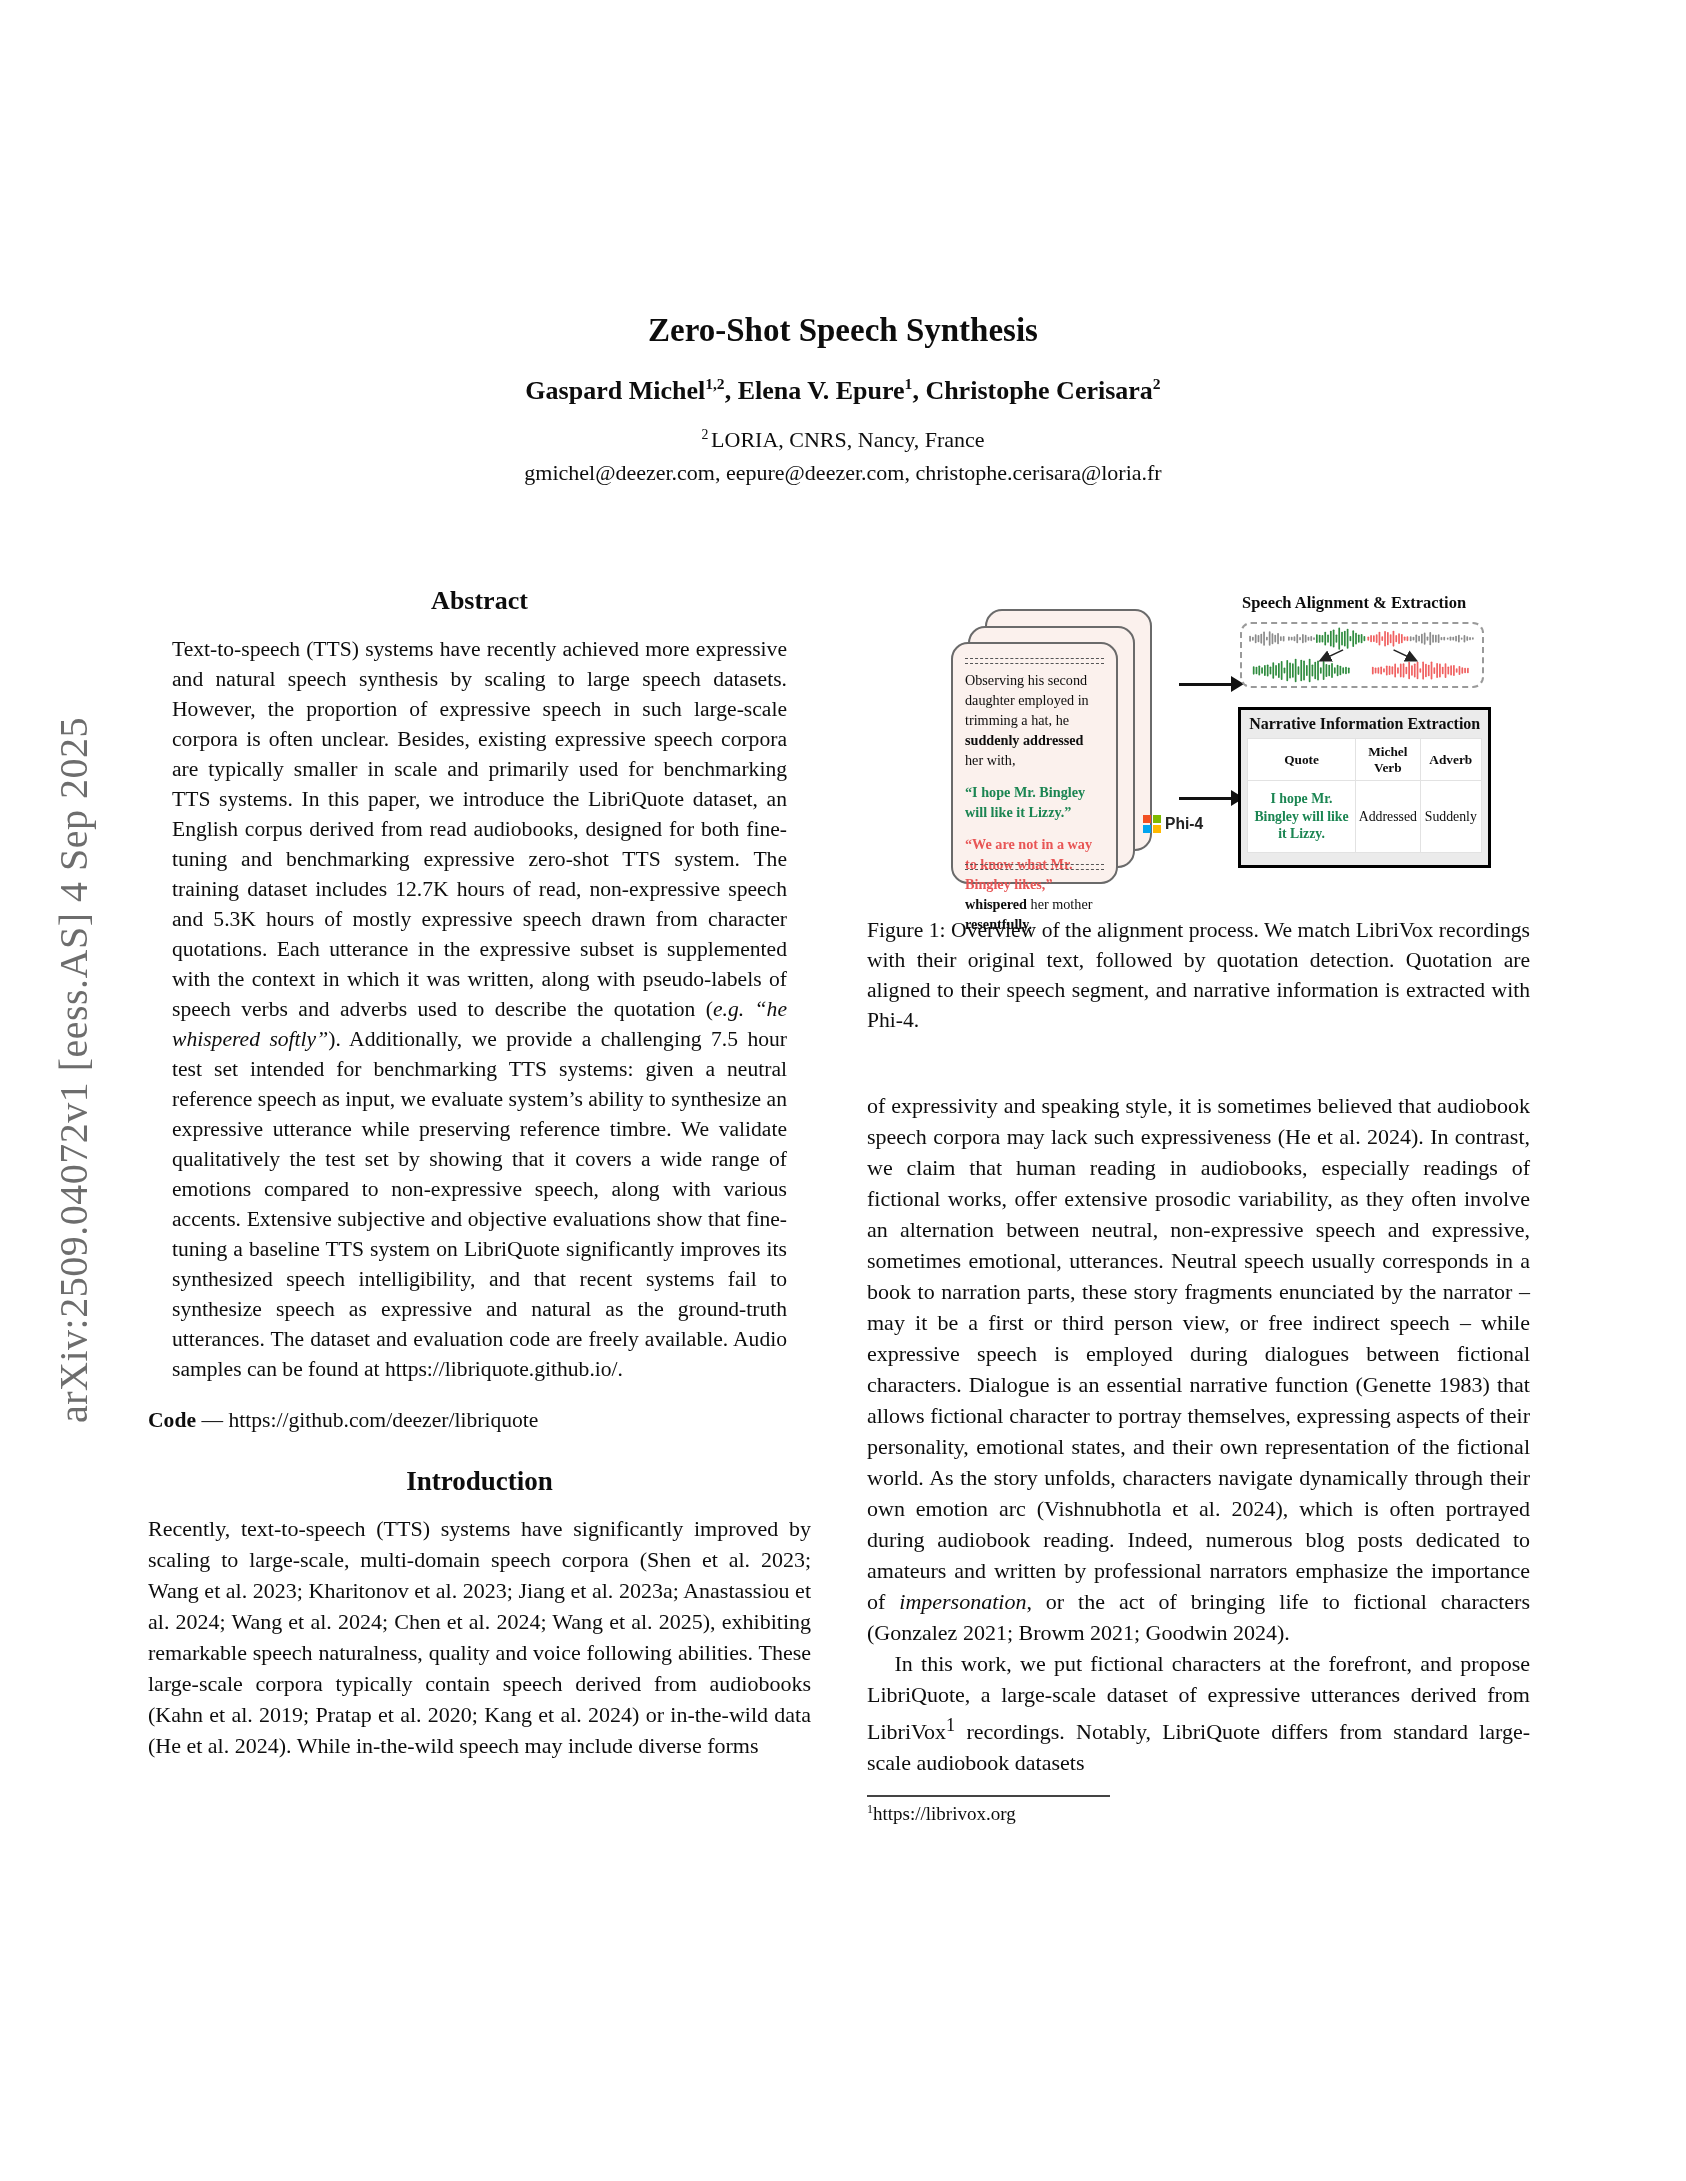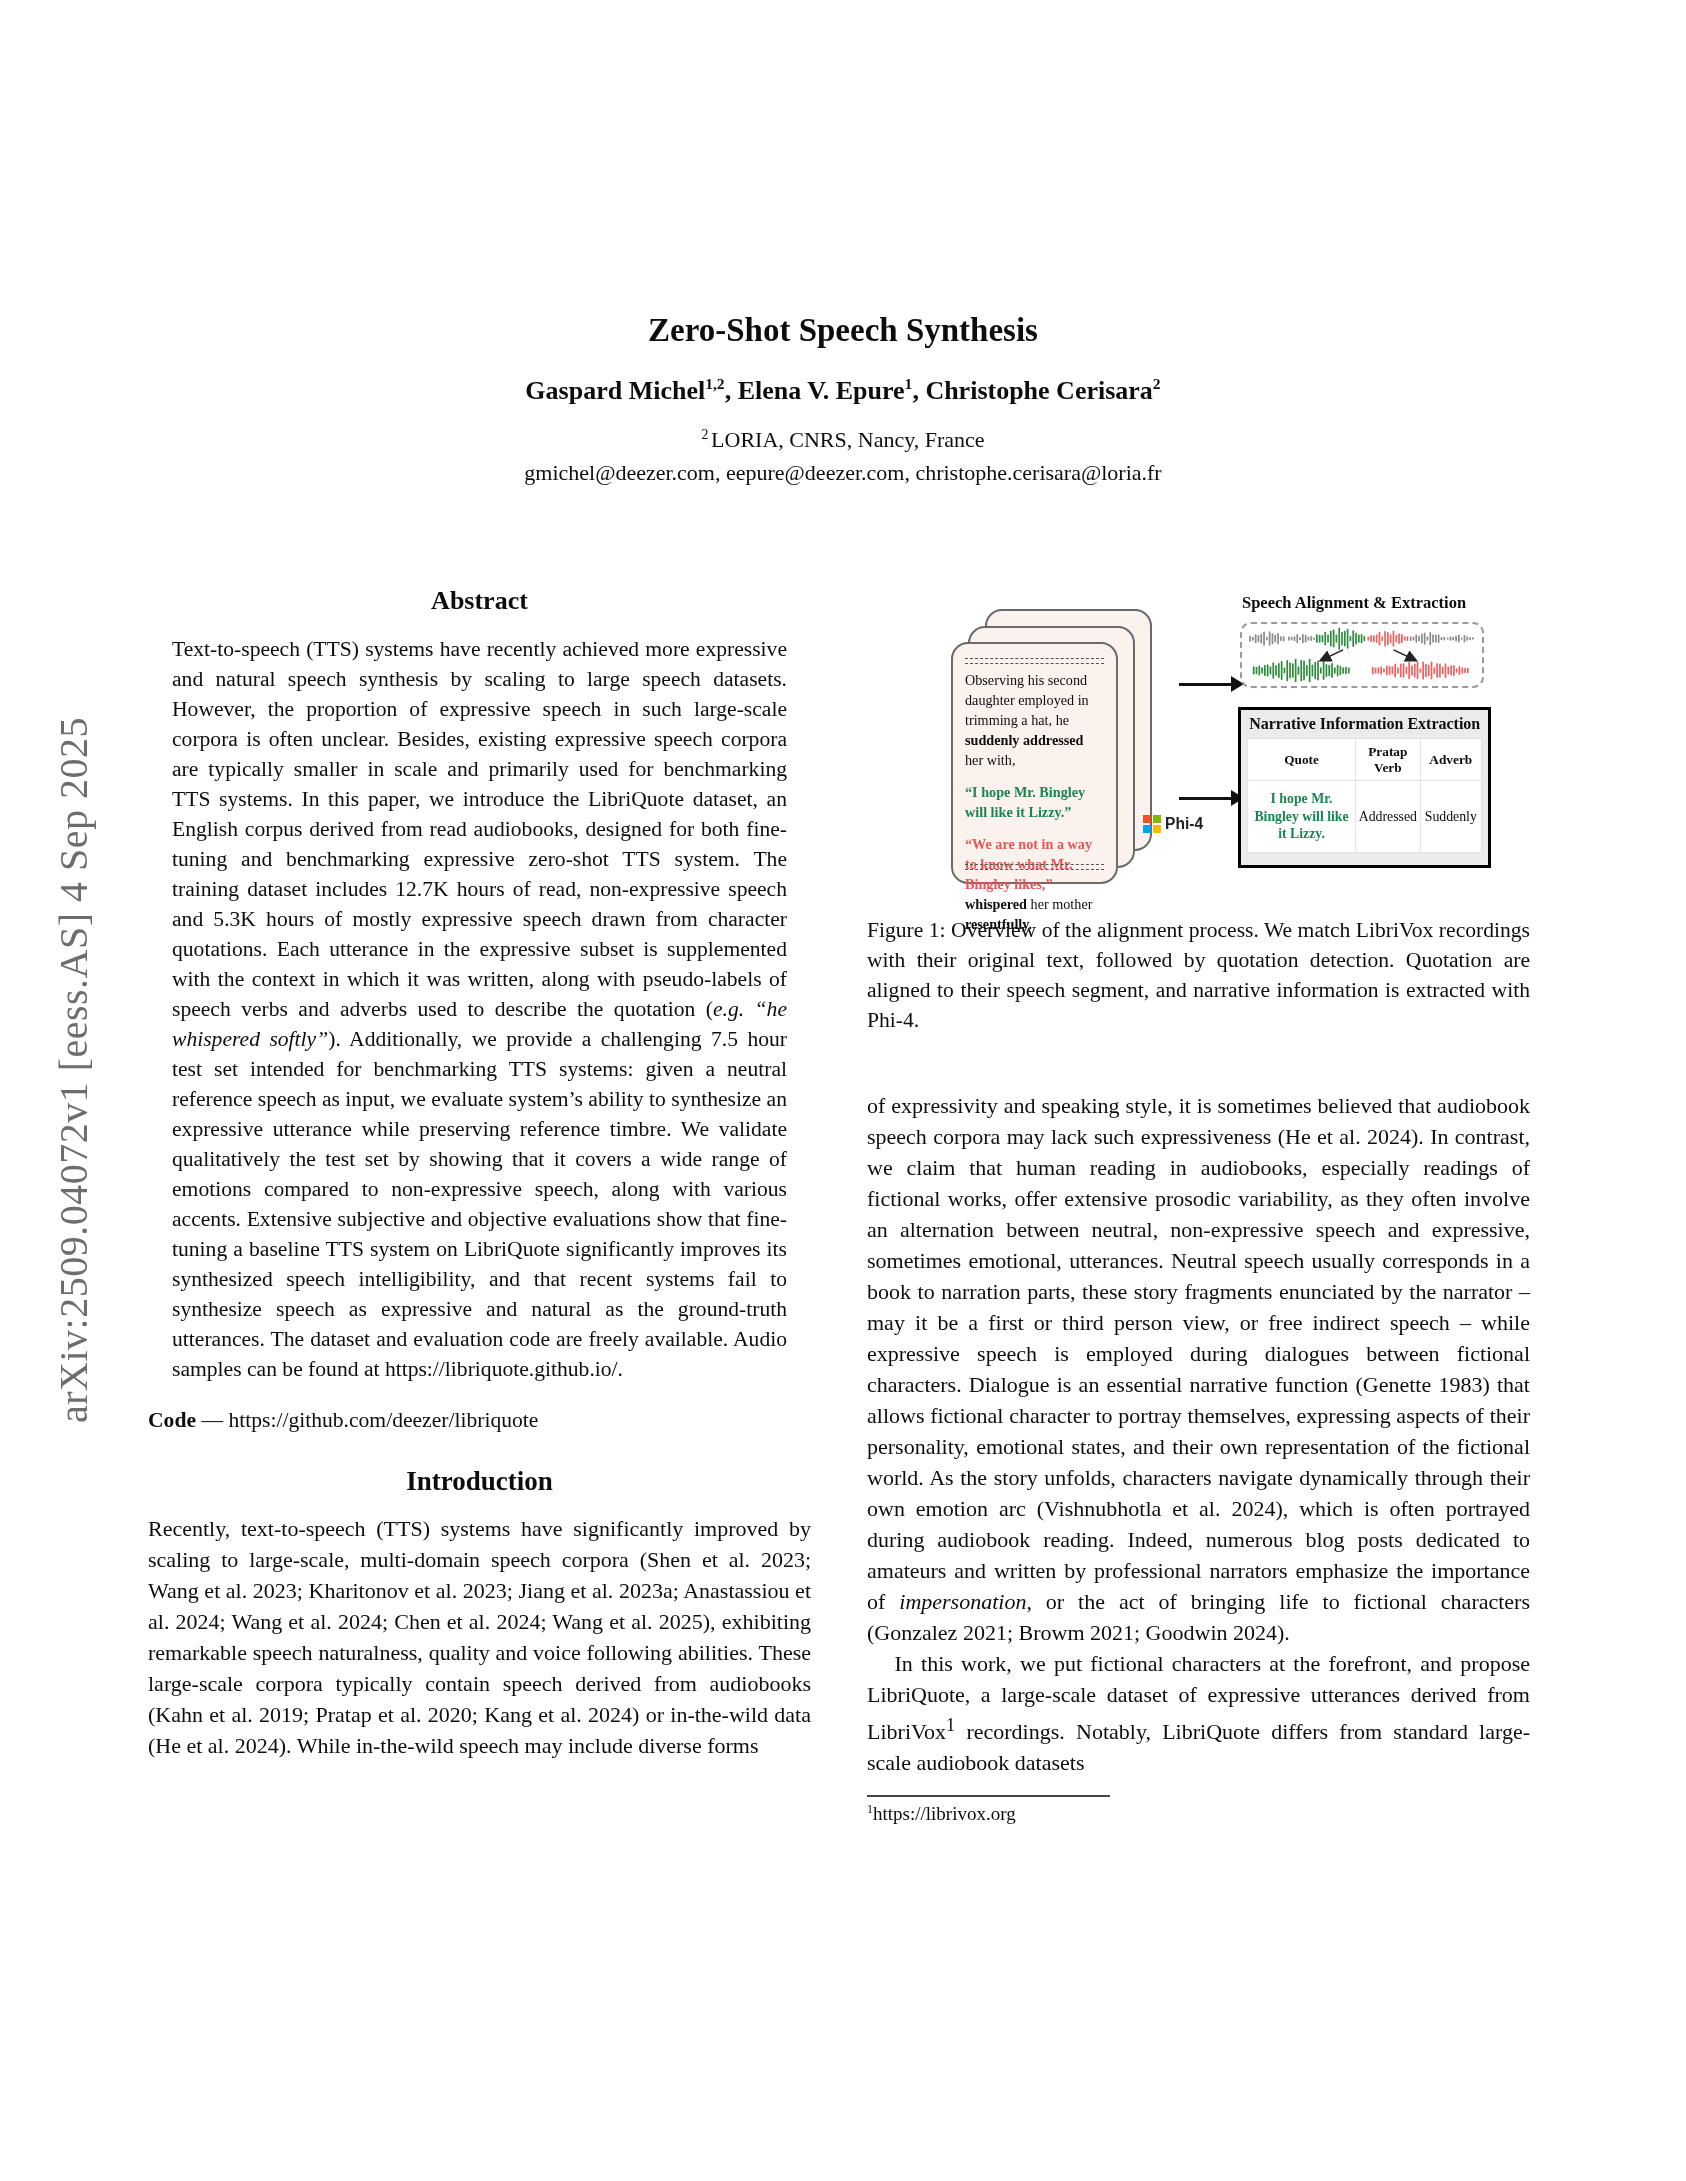--- a/index.html
+++ b/index.html
@@ -284,21 +284,21 @@
         <div class="ex-title">Narrative Information Extraction</div>
         <table class="ex">
           <colgroup>
               <col class="c1">
               <col class="c2">
               <col class="c3">
             </colgroup>
           <thead>
               <tr>
                 <th>Quote</th>
-                <th>Pratap Verb</th>
+                <th>Michel Verb</th>
                 <th>Adverb</th>
               </tr>
             </thead>
           <tbody>
               <tr>
                 <td class="q green">I hope Mr. Bingley will like it Lizzy.</td>
                 <td>Addressed</td>
                 <td>Suddenly</td>
               </tr>
             </tbody>

